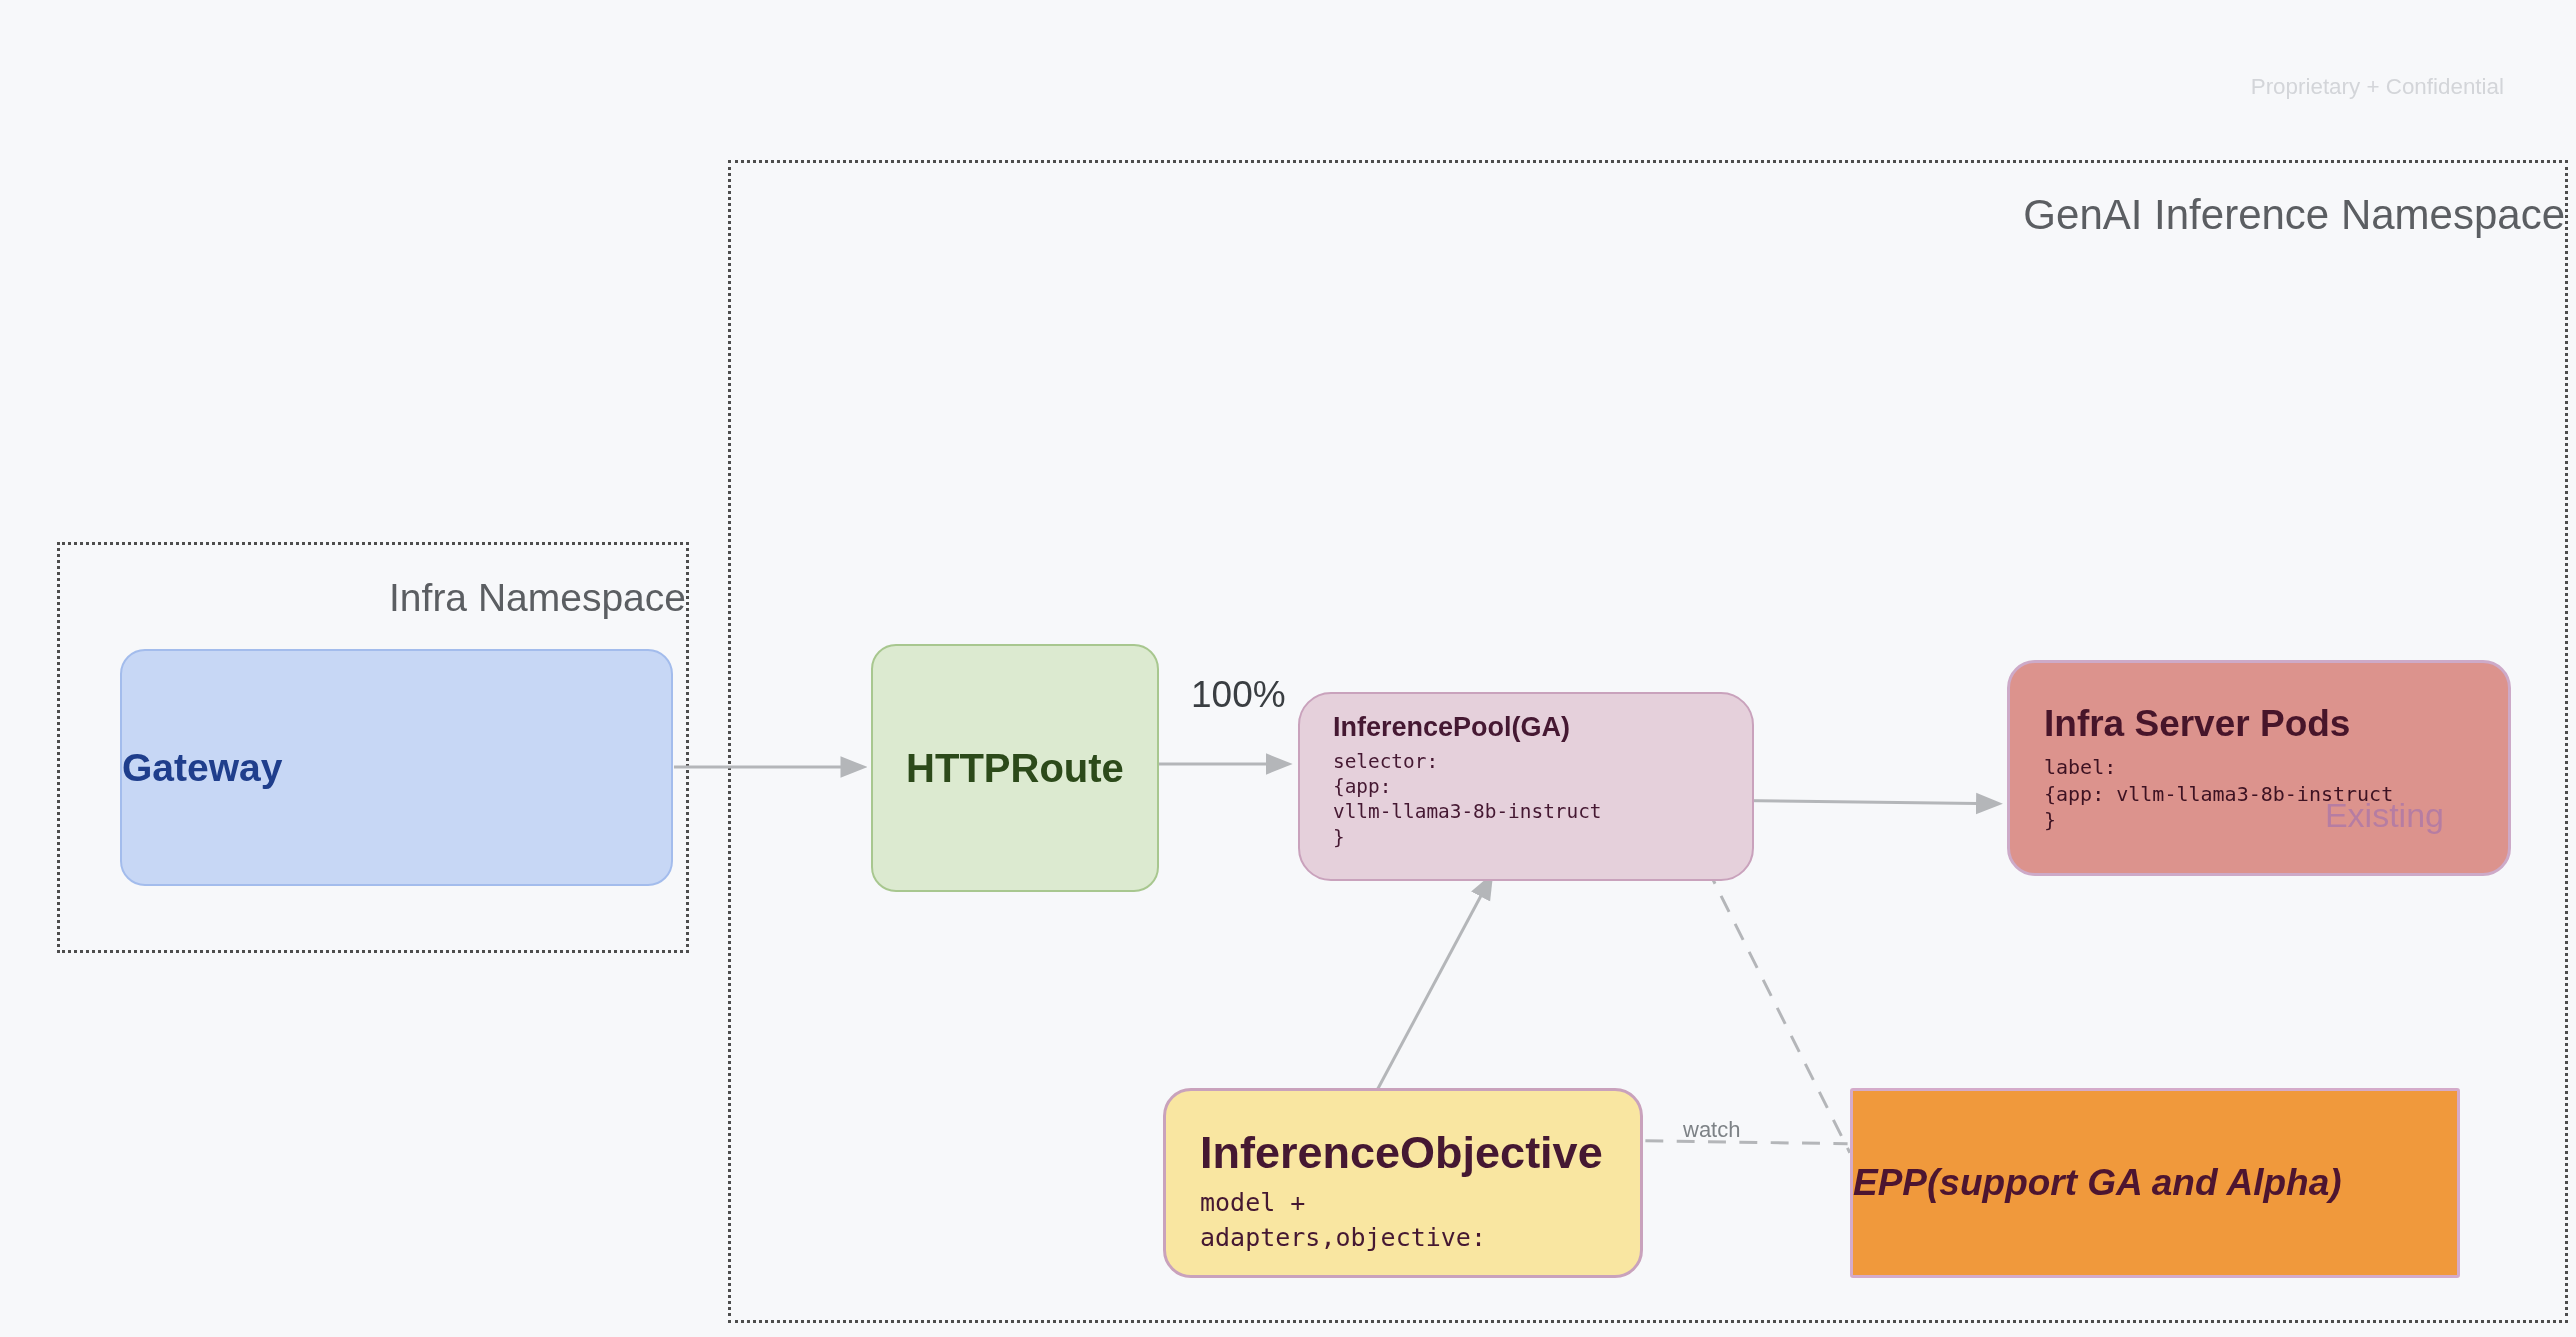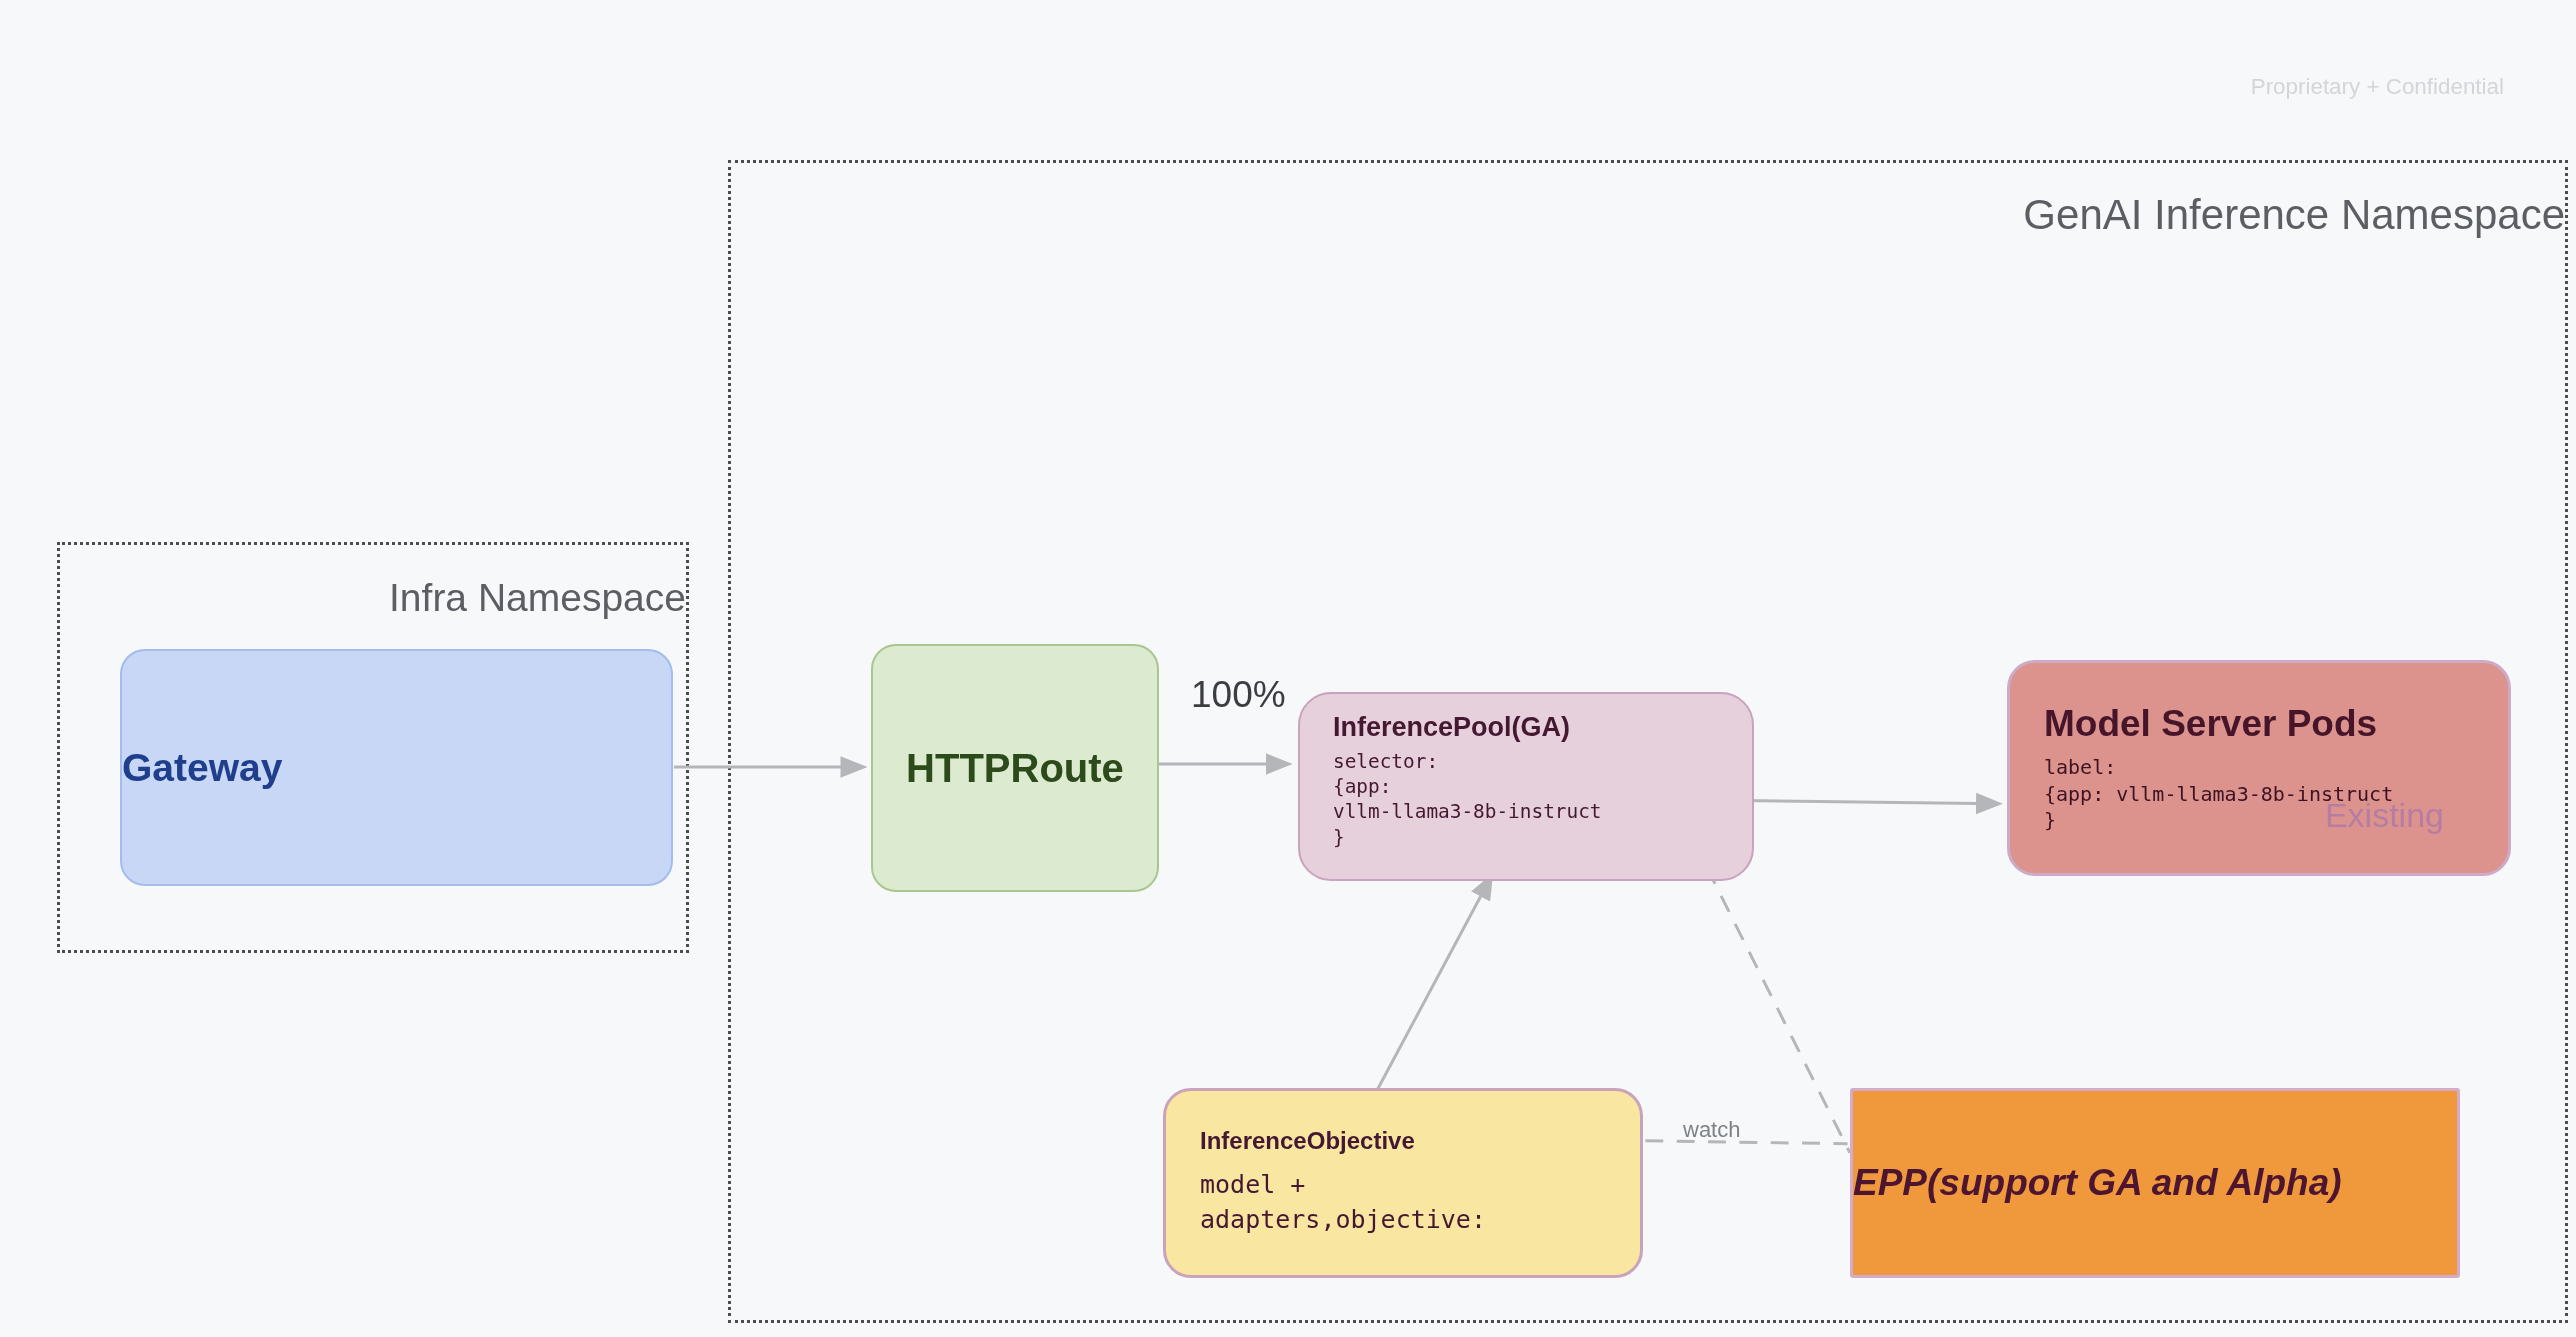--- a/index.html
+++ b/index.html
@@ -58,21 +58,21 @@
   .badge-existing {
     position:absolute; right:64px; top:133px;
     font-size:34px; color:var(--existing-text,#a875ab); opacity:.72;
   }
 
   .node-objective {
     left:1163px; top:1088px; width:480px; height:190px;
     background:var(--inference-objective-fill,#f9e6a1); border:3px solid var(--inference-objective-border,#c9a2bc);
     border-radius:28px; padding:36px 15px 0 34px;
   }
-  .node-objective .node-title { font-size:24px; font-weight:bold; color:var(--dark-text,#451832); margin-bottom:12px; }
+  .node-objective .node-title { font-size:45px; font-weight:bold; color:var(--dark-text,#451832); margin-bottom:6px; }
   .node-objective .code { font-size:25px; line-height:1.4; }
 
   .node-epp {
     left:1850px; top:1088px; width:610px; height:190px;
     background:var(--epp-fill,#f0993c); border:3px solid var(--epp-border,#d4abca);
     border-radius:3px; display:flex; align-items:center; justify-content:flex-start;font-style:italic;
   }
   .node-epp .node-title { font-size:37px; font-weight:bold; color:#4d1530; }
 
   .edge-label { position:absolute; }
@@ -118,21 +118,21 @@
 
   <div class="node node-pool">
     <div class="node-title">InferencePool(GA)</div>
     <div class="code">selector:
 {app:
 vllm-llama3-8b-instruct
 }</div>
   </div>
 
   <div class="node node-msp">
-    <div class="node-title">Model Server Pods</div>
+    <div class="node-title">Infra Server Pods</div>
     <div class="code">label:
 {app: vllm-llama3-8b-instruct
 }</div>
     <div class="badge-existing">Existing</div>
   </div>
 
   <div class="node node-objective">
     <div class="node-title">InferenceObjective</div>
     <div class="code">model +
 adapters,objective:</div>

